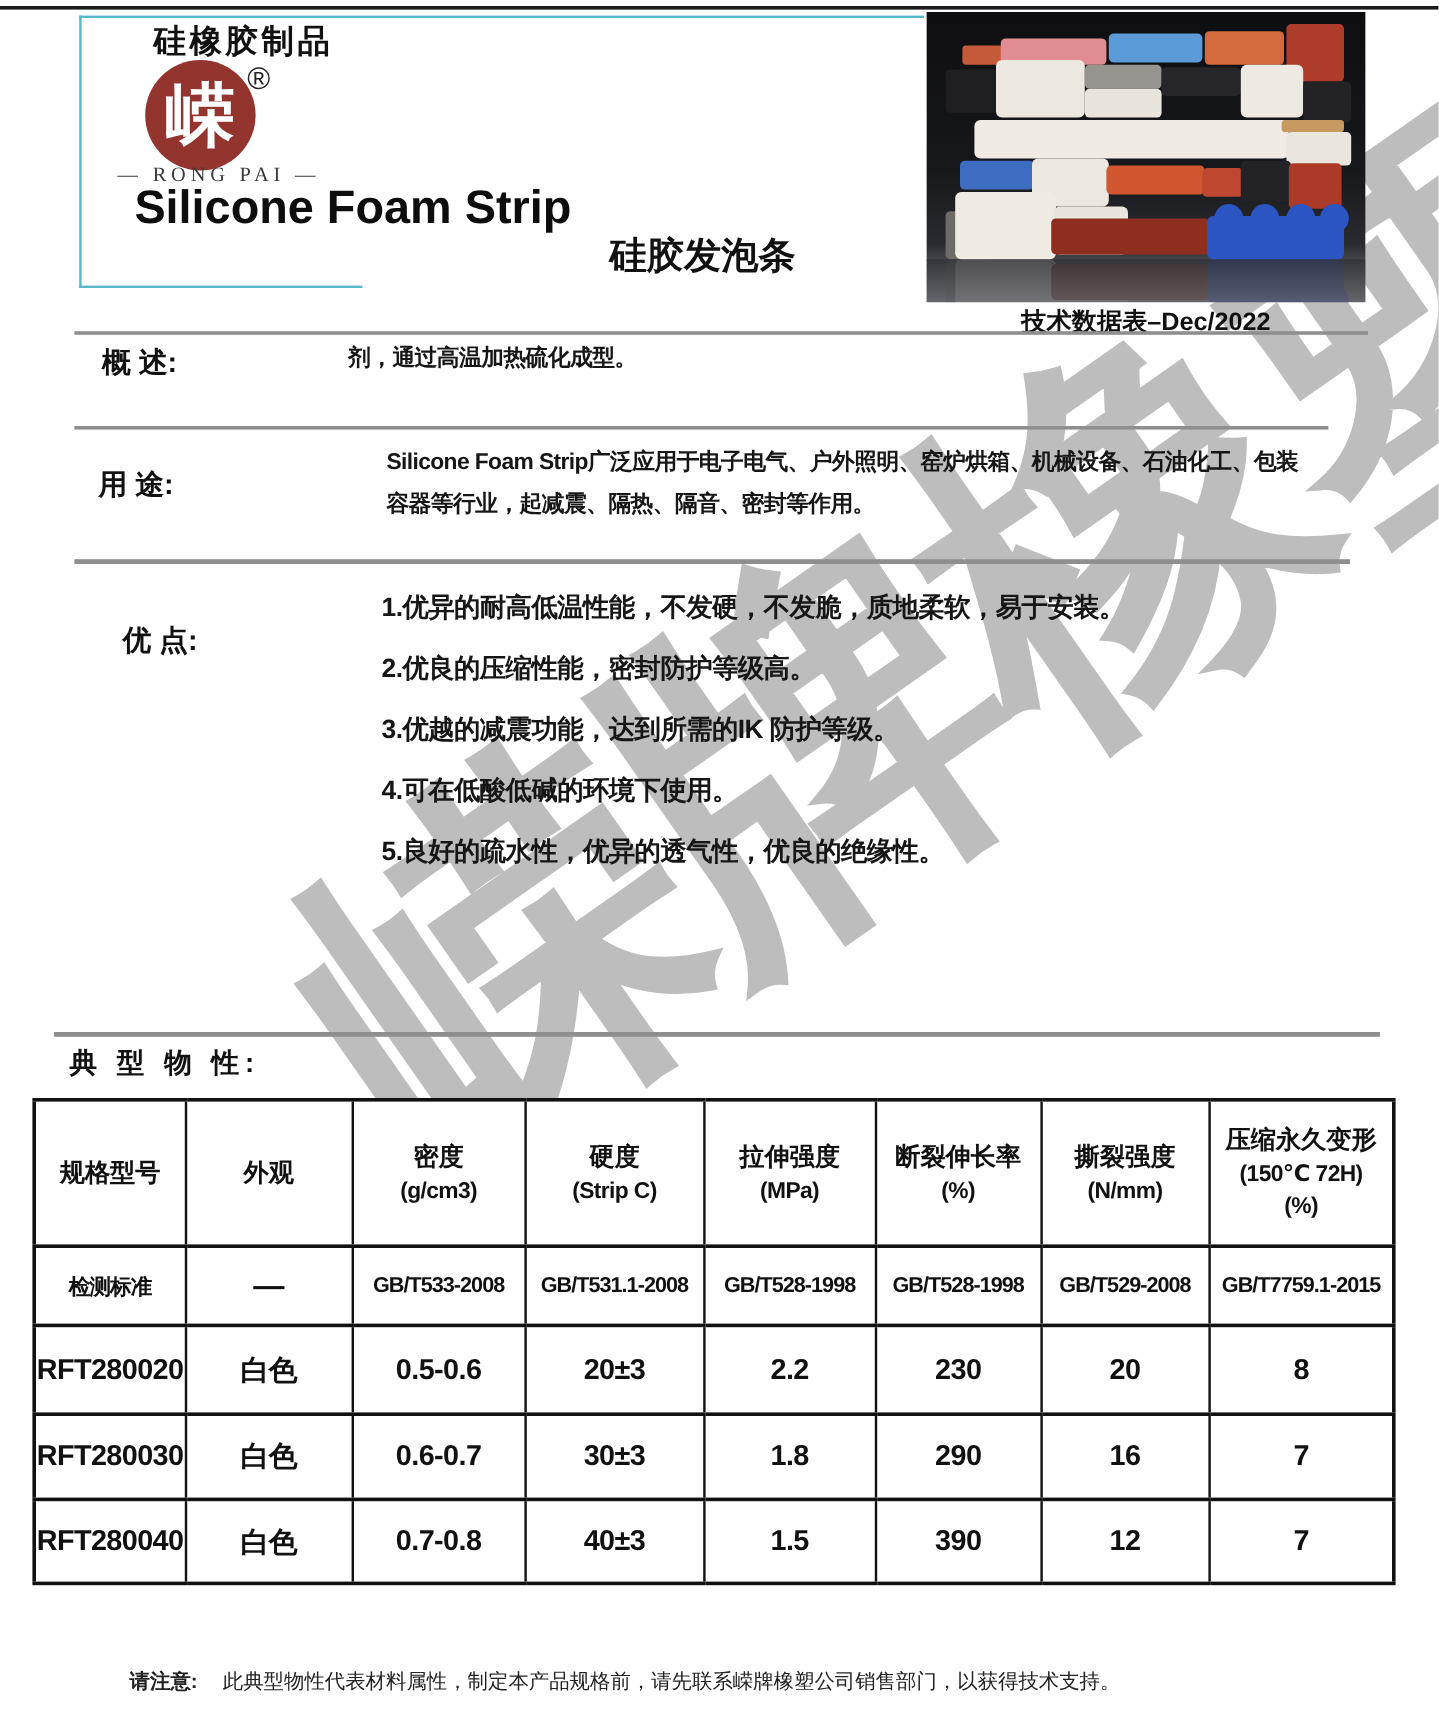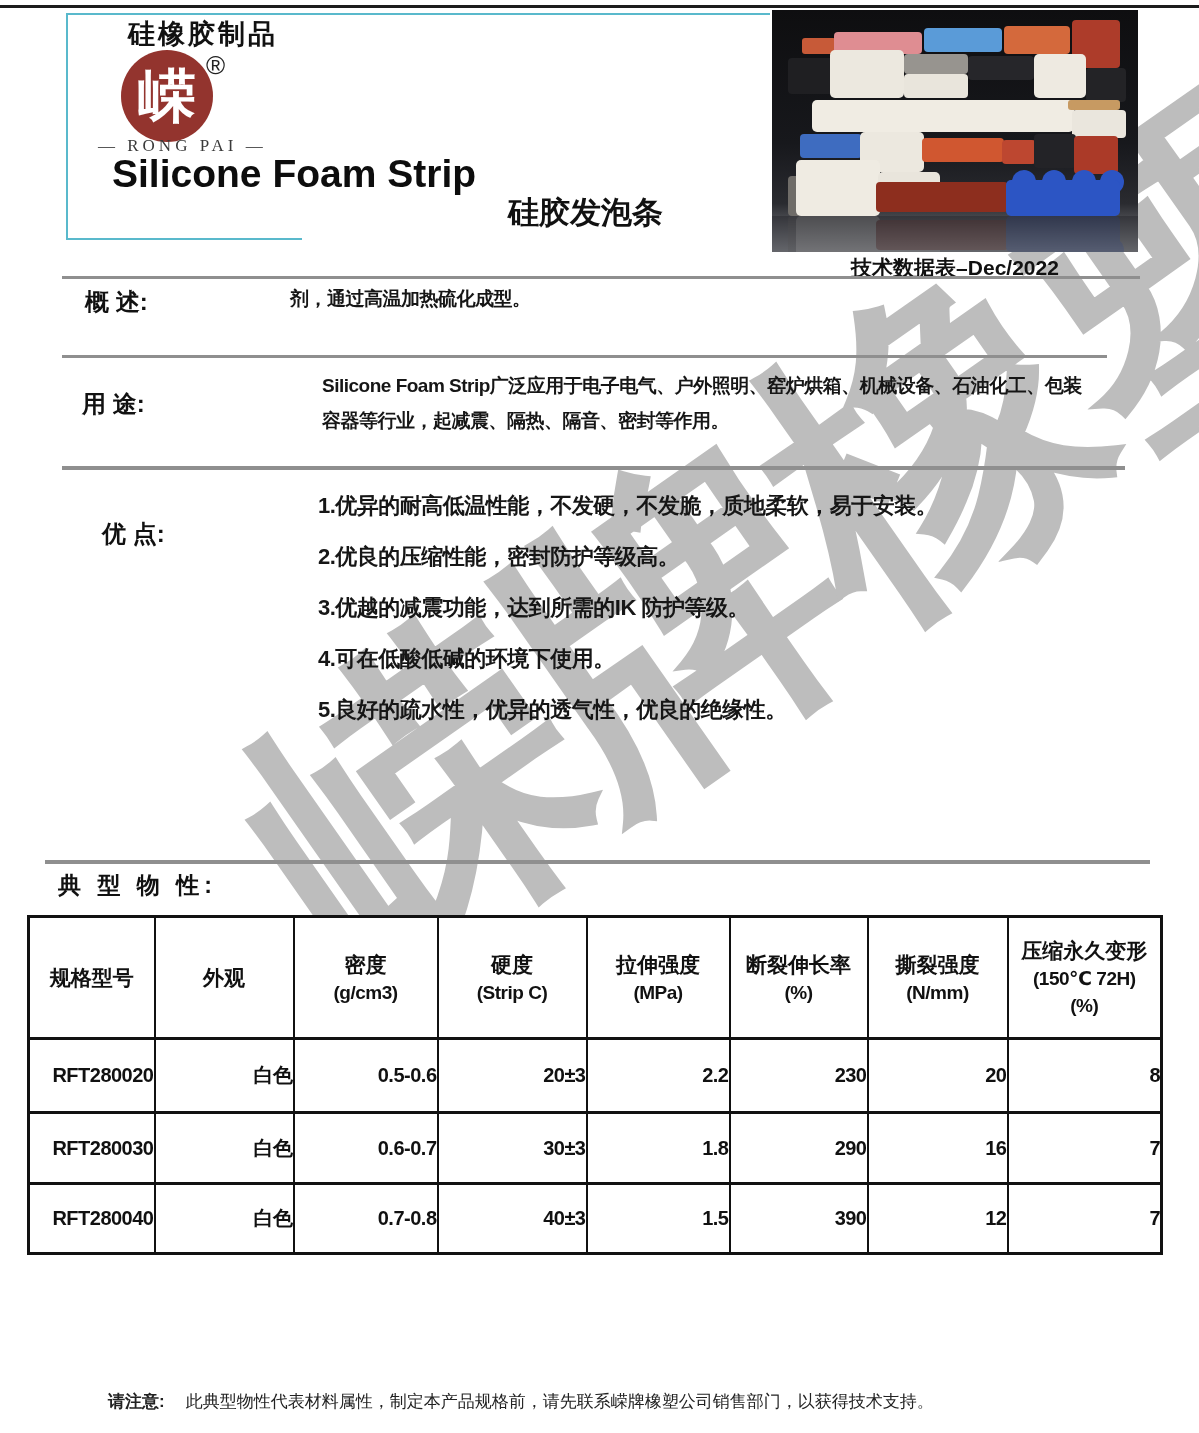--- a/index.html
+++ b/index.html
@@ -54,21 +54,21 @@
   .props-table{border:3px solid #111;}
   .thead-row{height:122px;}
   .row-std{height:66px;}
   .row-d1{height:74px;}
   .row-d2{height:71px;}
   .row-d3{height:70px;}
   .tht{font-size:21px;font-weight:bold;line-height:29px;letter-spacing:0px;}
   .thu{font-size:19px;font-weight:bold;line-height:27px;letter-spacing:-0.5px;}
   .row-std td{font-size:18px;font-weight:bold;letter-spacing:-0.8px;}
   .row-std td.dash{font-size:26px;letter-spacing:0;}
-  .row-d1 td,.row-d2 td,.row-d3 td{font-size:20px;font-weight:bold;letter-spacing:-0.5px;text-align:right;}
+  .row-d1 td,.row-d2 td,.row-d3 td{font-size:24px;font-weight:bold;letter-spacing:-0.5px;}
 
   .footer-note{left:108px;top:1390px;font-size:17px;color:#222;white-space:nowrap;}
   .footer-note .lbl{font-weight:bold;margin-right:21px;text-align:right;}
 
   .watermark{
     position:absolute;left:200px;top:760px;transform:rotate(-35deg);transform-origin:0 0;
     font-size:320px;font-weight:bold;color:#bdbdbd;letter-spacing:-10px;white-space:nowrap;
     line-height:1;z-index:0;
   }
   .content-layer{position:absolute;inset:0;z-index:1;}
@@ -213,20 +213,30 @@
           <th>
             <div class="tht">撕裂强度</div>
             <div class="thu">(N/mm)</div>
           </th>
           <th>
             <div class="tht">压缩永久变形</div>
             <div class="thu">(150℃ 72H)</div>
             <div class="thu">(%)</div>
           </th>
         </tr>
+        <tr class="row-std">
+          <td>检测标准</td>
+          <td class="dash">—</td>
+          <td>GB/T533-2008</td>
+          <td>GB/T531.1-2008</td>
+          <td>GB/T528-1998</td>
+          <td>GB/T528-1998</td>
+          <td>GB/T529-2008</td>
+          <td>GB/T7759.1-2015</td>
+        </tr>
         <tr class="row-d1">
           <td>RFT280020</td>
           <td>白色</td>
           <td>0.5-0.6</td>
           <td>20±3</td>
           <td>2.2</td>
           <td>230</td>
           <td>20</td>
           <td>8</td>
         </tr>

